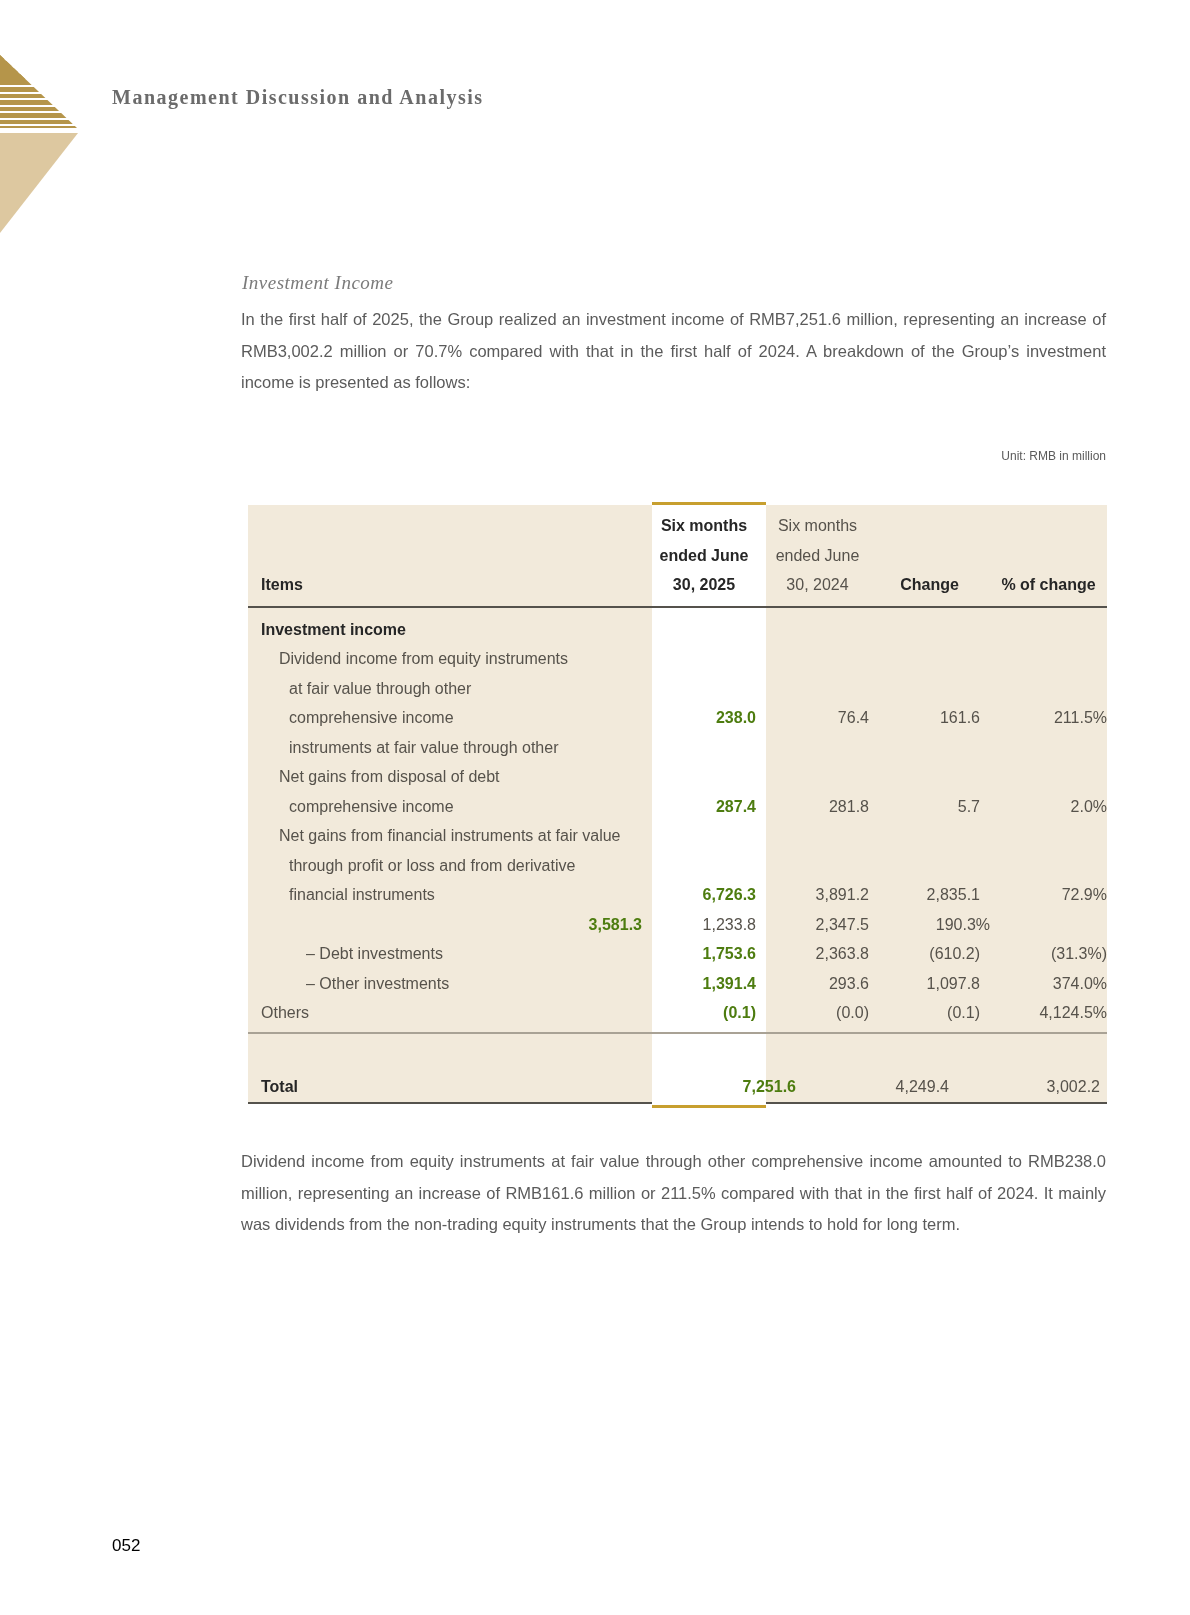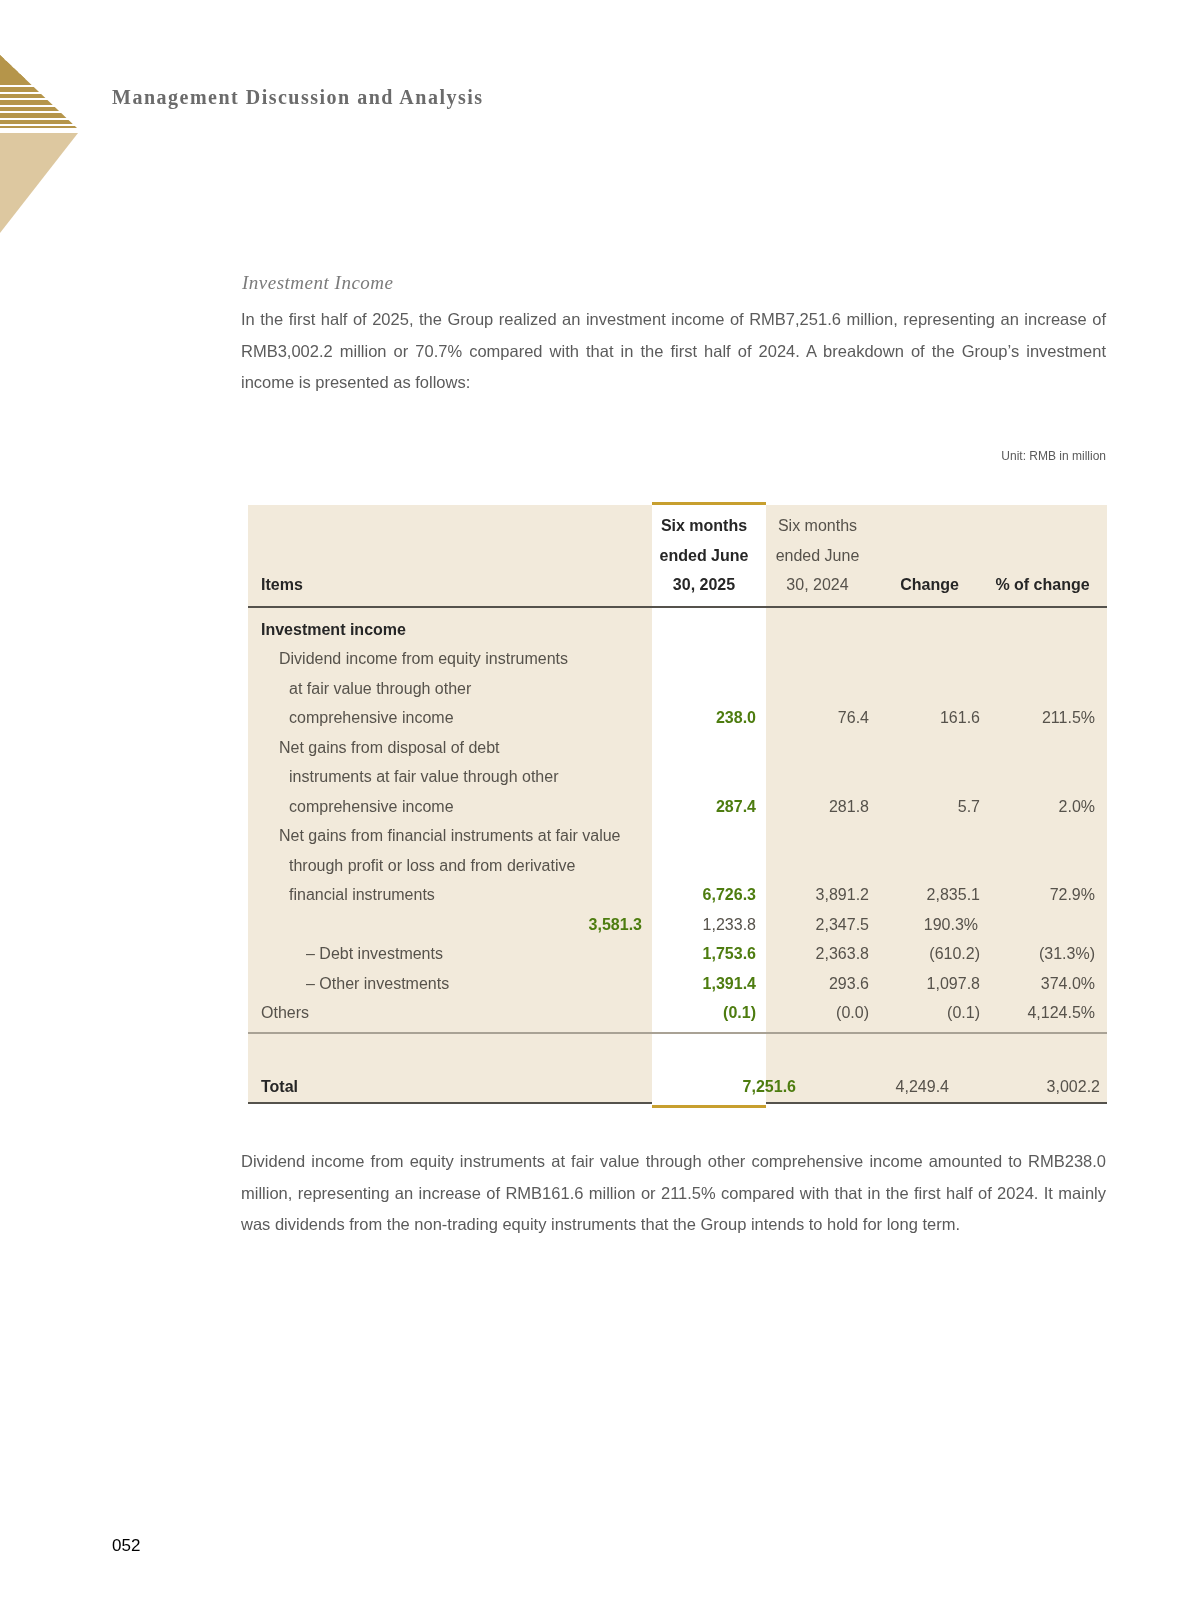--- a/index.html
+++ b/index.html
@@ -85,21 +85,21 @@
     border-bottom: 3px solid var(--gold);
   }
   .tgrid { display: grid; grid-template-columns: 404px 114px 113px 111px 117px; position: relative; }
   .t-header { padding: 6px 0; line-height: 29.5px; border-bottom: 2px solid var(--rule-dark); align-items: end; }
   .t-header .cell { align-self: end; }
   .hdr-bold { font-weight: bold; color: var(--txt-bold); }
   .cell-right { text-align: center; }
   .pad-2025 { padding-right: 10px; }
   .pad-2024 { padding-right: 10px; }
   .pad-chg  { padding-right: 10px; }
-  .pad-pct  { padding-right: 12px; }
+  .pad-pct  { }
   .hdr-line { display: block; }
 
   .t-body { position: relative; padding-top: 7px; }
   .trow { line-height: 29.5px; height: 29.5px; }
   .trow .label { white-space: nowrap; }
   .ind0 { padding-left: 13px; }
   .ind1 { padding-left: 31px; }
   .ind2 { padding-left: 41px; }
   .ind3 { padding-left: 58px; }
   .b { font-weight: bold; color: var(--txt-bold); }
@@ -169,28 +169,28 @@
           <div class="num pad-pct"></div>
         </div>
         <div class="trow tgrid">
           <div class="label ind2">comprehensive income</div>
           <div class="num pad-2025 v2025">238.0</div>
           <div class="num pad-2024">76.4</div>
           <div class="num pad-chg">161.6</div>
           <div class="num pad-pct">211.5%</div>
         </div>
         <div class="trow tgrid">
+          <div class="label ind2">instruments at fair value through other</div>
+          <div class="num pad-2025"></div>
+          <div class="num pad-2024"></div>
+          <div class="num pad-chg"></div>
+          <div class="num pad-pct"></div>
+        </div>
+        <div class="trow tgrid">
           <div class="label ind1">Net gains from disposal of debt</div>
-          <div class="num pad-2025"></div>
-          <div class="num pad-2024"></div>
-          <div class="num pad-chg"></div>
-          <div class="num pad-pct"></div>
-        </div>
-        <div class="trow tgrid">
-          <div class="label ind2">instruments at fair value through other</div>
           <div class="num pad-2025"></div>
           <div class="num pad-2024"></div>
           <div class="num pad-chg"></div>
           <div class="num pad-pct"></div>
         </div>
         <div class="trow tgrid">
           <div class="label ind2">comprehensive income</div>
           <div class="num pad-2025 v2025">287.4</div>
           <div class="num pad-2024">281.8</div>
           <div class="num pad-chg">5.7</div>

